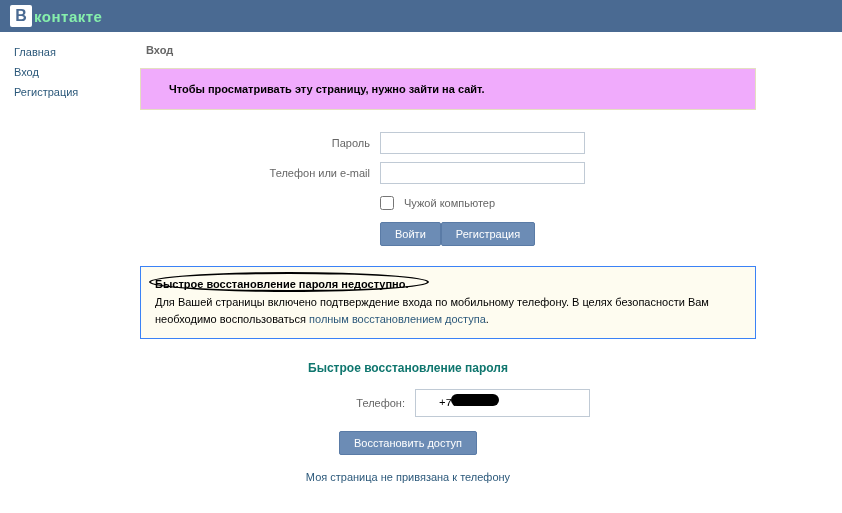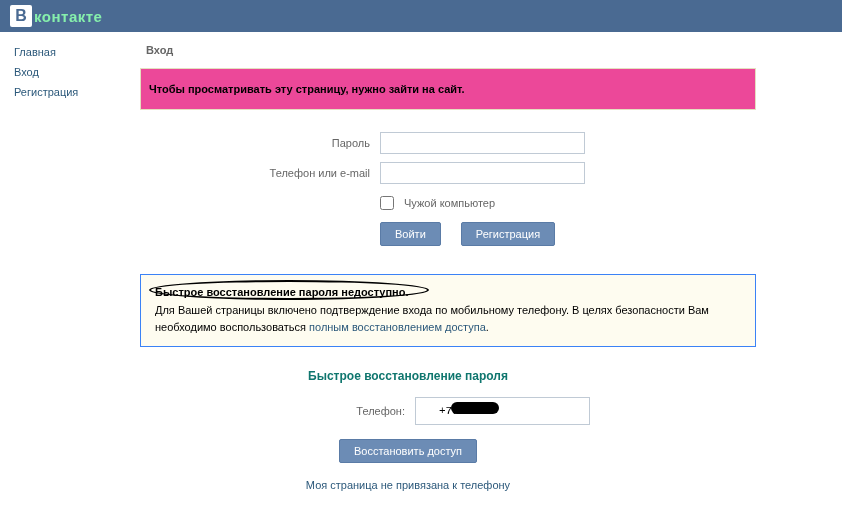--- a/index.html
+++ b/index.html
@@ -10,29 +10,29 @@
     .logo-icon { background: #fff; color: #4a6a92; font-weight: bold; font-size: 16px; width: 22px; height: 22px; display: flex; align-items: center; justify-content: center; border-radius: 2px; }
     .logo-text { color: #86efac; font-size: 15px; font-weight: bold; letter-spacing: 0.5px; }
     
     .layout { display: flex; }
     .sidebar { width: 140px; padding: 10px 0 0 14px; }
     .sidebar-item { color: #2b587a; padding: 4px 0; cursor: pointer; }
     
     .main { flex: 1; padding: 0 14px 20px 0; max-width: 630px; }
     .page-title { color: #666; font-weight: bold; padding: 12px 0 12px 6px; font-size: 11px; }
     
-    .infobox { background: #ec4899; border: 1px solid #e4dfc0; padding: 14px 8px; font-weight: bold; color: #000; margin-bottom: 22px; }
+    .infobox { background: #f0abfc; border: 1px solid #e4dfc0; padding: 14px 28px; font-weight: bold; color: #000; margin-bottom: 22px; }
     
     .form-row { display: flex; align-items: center; margin-bottom: 8px; }
     .form-label { width: 240px; text-align: right; color: #666; padding-right: 10px; }
     .form-field input[type="text"], .form-field input[type="password"] { width: 205px; height: 22px; border: 1px solid #c0cad5; padding: 2px 5px; font-size: 11px; font-family: inherit; }
     .checkbox-row { margin-left: 240px; display: flex; align-items: center; gap: 10px; color: #666; padding: 4px 0 12px 0; }
     .checkbox-row input { width: 14px; height: 14px; }
     
-    .buttons { margin-left: 240px; display: flex; gap: 20px; margin-bottom: 28px; }
+    .buttons { margin-left: 240px; display: flex; gap: 0; margin-bottom: 20px; }
     .btn { background: #6c8cb5; border: 1px solid #5a7ba6; color: #fff; padding: 5px 14px; font-size: 11px; cursor: pointer; font-family: inherit; border-radius: 2px; }
     
     .warnbox { background: #fefcf0; border: 1px solid #3b82f6; padding: 11px 14px; margin-bottom: 22px; position: relative; }
     .warnbox .warn-title { font-weight: bold; color: #000; margin-bottom: 4px; display: inline-block; }
     .warnbox .warn-text { color: #000; line-height: 1.5; }
     .warnbox a { color: #2b587a; text-decoration: none; }
     .circle-mark { position: absolute; border: 2px solid #000; border-radius: 50%; width: 280px; height: 20px; left: 8px; top: 5px; pointer-events: none; }
     
     .recovery-title { color: #0f766e; font-weight: bold; text-align: center; margin-bottom: 14px; font-size: 12px; margin-left: -80px; }
     

